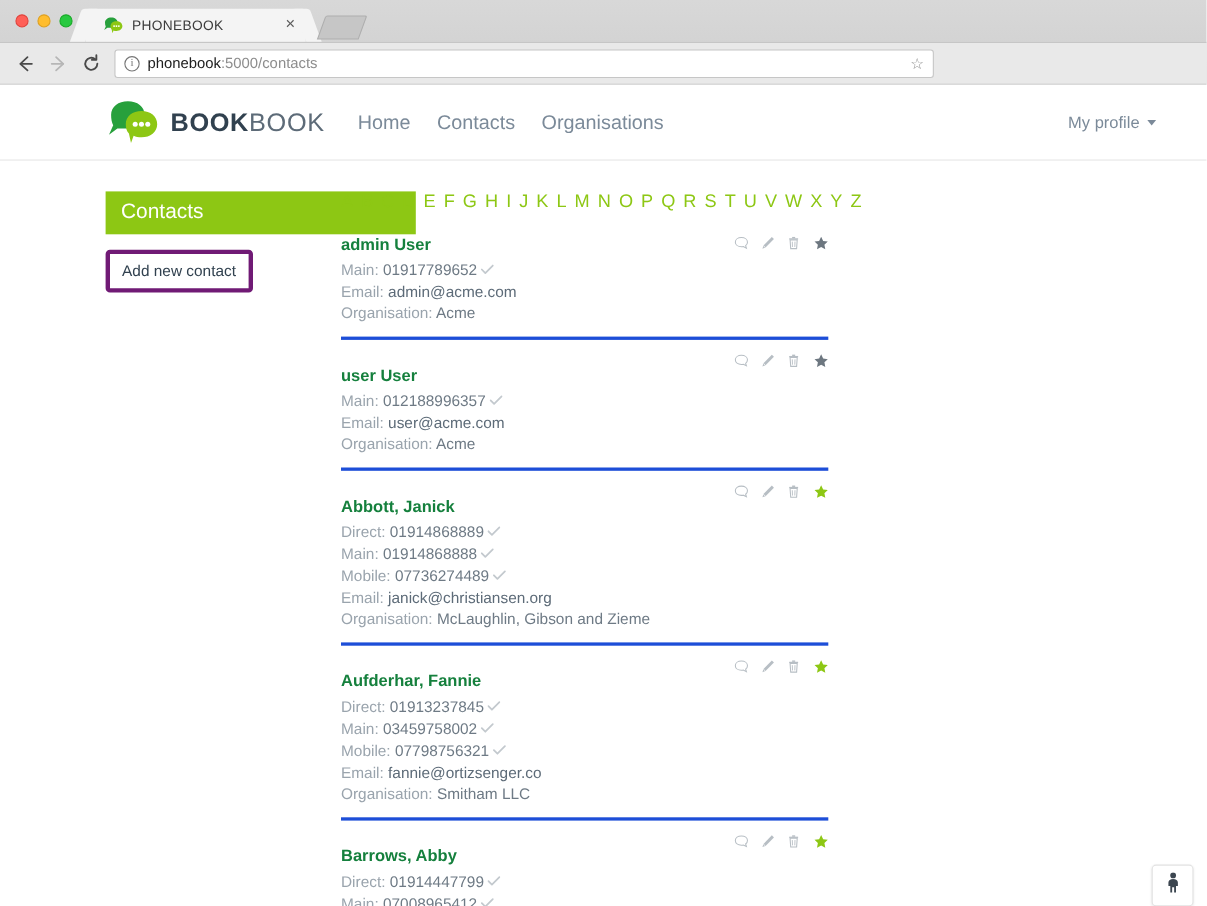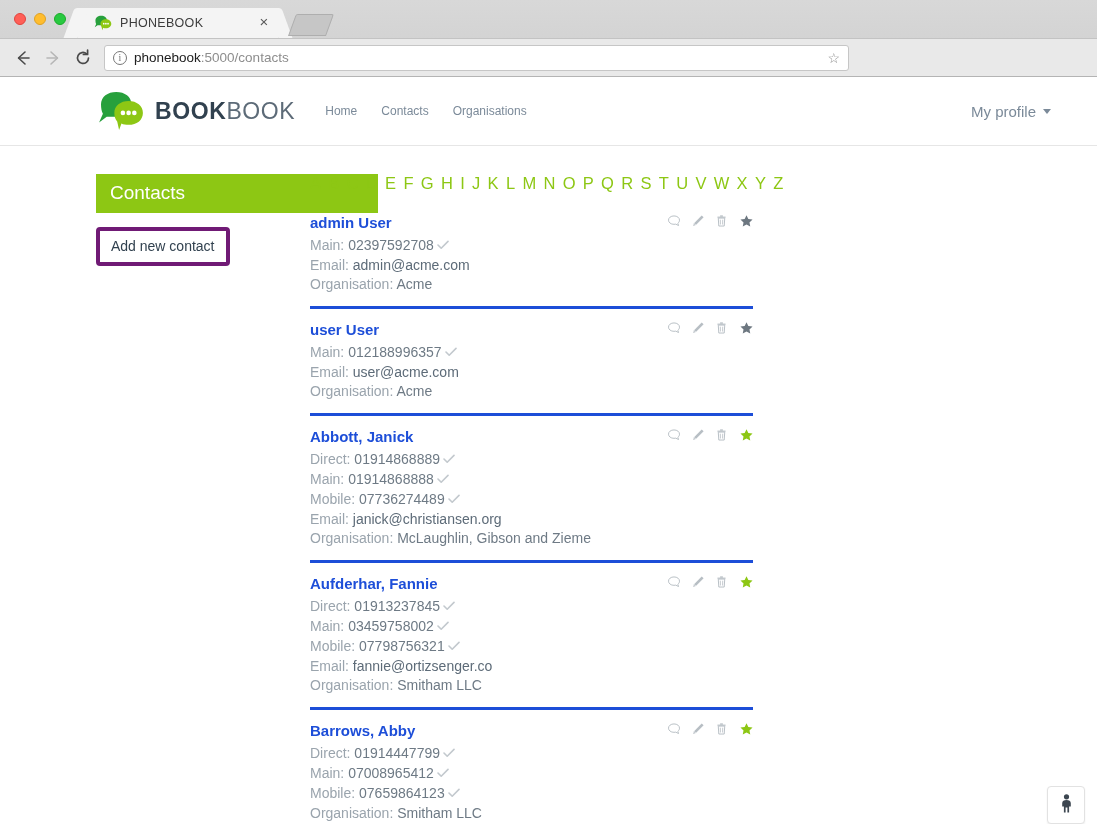--- a/index.html
+++ b/index.html
@@ -120,21 +120,21 @@
     padding: 0 24px 0 96px;
   }
   .brand { display: flex; align-items: center; margin-right: 30px; }
   .brand-logo { width: 50px; height: 40px; position: relative; margin-right: 9px; }
   .brand-text { font-size: 23px; letter-spacing: .6px; }
   .brand-text .b1 { font-weight: bold; color: #31414f; }
   .brand-text .b2 { font-weight: normal; color: #5d6b78; }
 
   .main-nav { display: flex; align-items: center; gap: 24px; }
   .main-nav a {
-    font-size: 12px; color: #7b8a99; text-decoration: none;
+    font-size: 18px; color: #7b8a99; text-decoration: none;
   }
   .profile-menu {
     margin-left: auto; display: flex; align-items: center; gap: 7px;
     font-size: 15px; color: #7b8a99; padding-right: 22px;
   }
   .caret { width: 0; height: 0; border-left: 4.5px solid transparent; border-right: 4.5px solid transparent; border-top: 5px solid #7b8a99; }
 
   .content { display: flex; padding: 28px 0 0 0; }
   .sidebar { width: 310px; padding-left: 96px; flex: 0 0 auto; }
   .panel-title {
@@ -162,21 +162,21 @@
     font-size: 16.5px;
     color: #8dc714;
     margin-bottom: 21px;
     letter-spacing: .3px;
   }
   .alpha-index span { cursor: default; }
 
   .contact { width: 443px; padding: 0 0 12px 0; position: relative; }
   .contact + .contact { border-top: 3px solid #1d4ed8; padding-top: 12px; }
   .contact-name {
-    font-size: 15px; font-weight: bold; color: #1d4ed8; margin-bottom: 5px;
+    font-size: 15px; font-weight: bold; color: #15803d; margin-bottom: 5px; margin-top: 12px;
   }
   .contact-line {
     font-size: 14px; color: #9aa4ad; line-height: 19px;
     white-space: nowrap;
   }
   .contact-line .val { color: #6e7a85; }
   .contact-line .val.email { color: #5d6b78; }
   .check {
     color: #c3c9ce; font-size: 12px; margin-left: 3px;
   }
@@ -317,21 +317,21 @@
           <span>U</span>
           <span>V</span>
           <span>W</span>
           <span>X</span>
           <span>Y</span>
           <span>Z</span>
         </div>
       <div id="contact-list">
           <div class="contact">
             <div class="contact-name">admin User</div>
-            <div class="contact-line"><span>Main:</span> <span class="val">02397592708</span><span class="check"><svg width="12" height="10" viewBox="0 0 12 10">
+            <div class="contact-line"><span>Main:</span> <span class="val">01917789652</span><span class="check"><svg width="12" height="10" viewBox="0 0 12 10">
                   <path d="M1 5 L4.2 8.2 L11 1.4" fill="none" stroke="currentColor" stroke-width="1.6" stroke-linecap="round" stroke-linejoin="round"></path>
                 </svg></span></div>
             <div class="contact-line"><span>Email:</span> <span class="val email">admin@acme.com</span></div>
             <div class="contact-line"><span>Organisation:</span> <span class="val">Acme</span></div>
             <div class="row-actions">
               <span class="act">
                 <svg width="14" height="14" viewBox="0 0 16 16">
                   <path d="M8 2.2 C4.4 2.2 1.7 4.3 1.7 7 C1.7 9.7 4.4 11.8 8 11.8 C8.7 11.8 9.4 11.7 10 11.6 L13.2 13.2 L12.4 10.6 C13.6 9.7 14.3 8.4 14.3 7 C14.3 4.3 11.6 2.2 8 2.2 Z" fill="none" stroke="currentColor" stroke-width="1.1"></path>
                 </svg>
               </span>

